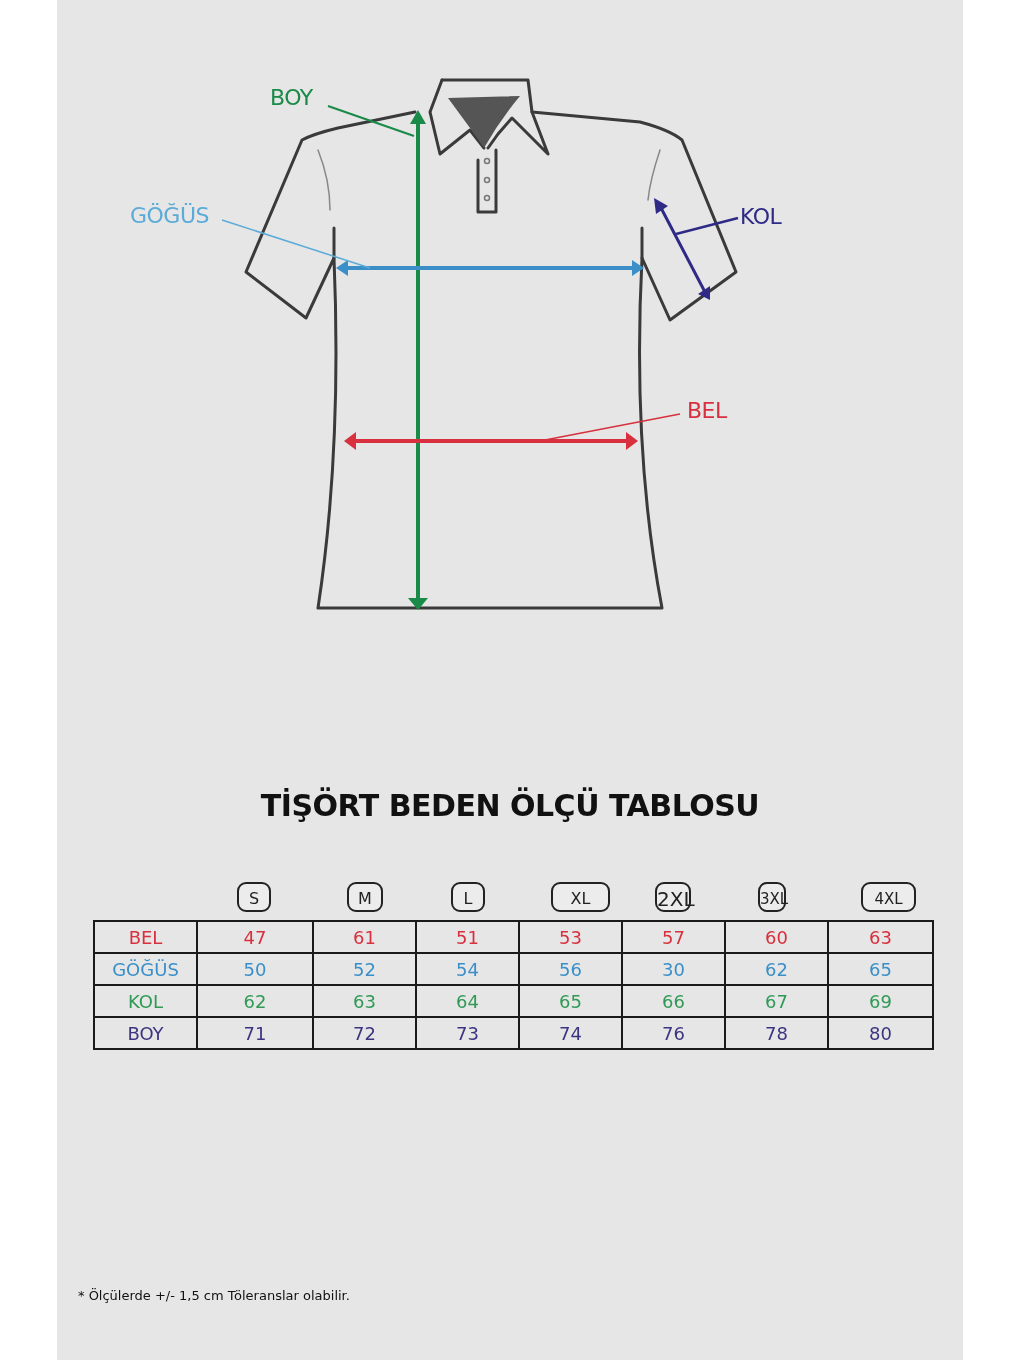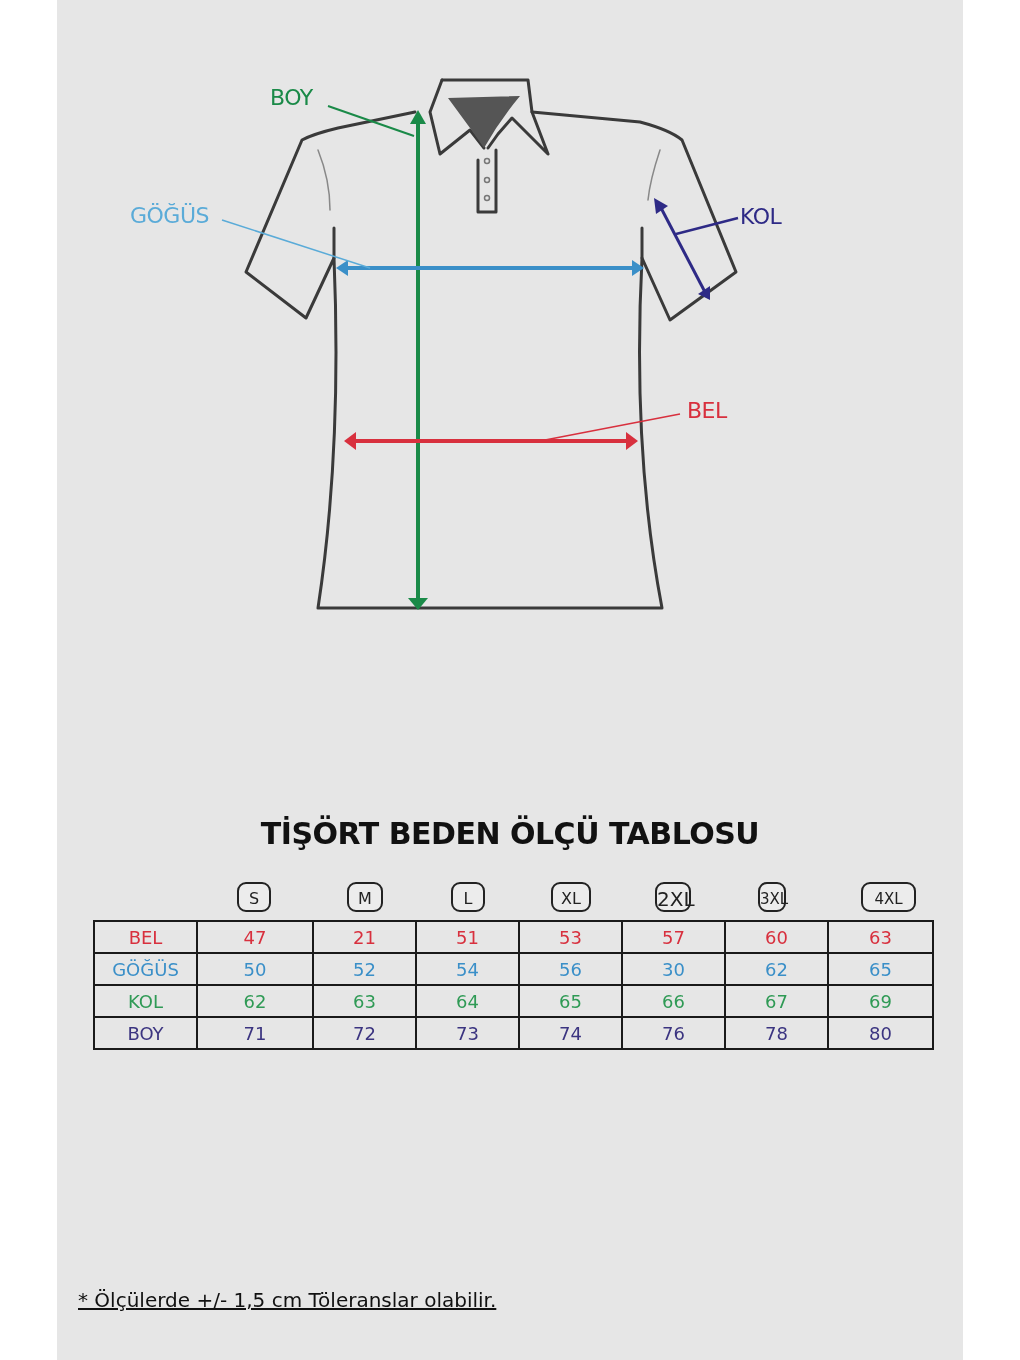--- a/index.html
+++ b/index.html
@@ -5,37 +5,37 @@
   html, body { margin:0; padding:0; }
   body {
     width:1020px; height:1360px; background:#ffffff; position:relative; overflow:hidden;
     font-family:"DejaVu Sans", "Liberation Sans", sans-serif;
   }
   .panel { position:absolute; left:57px; top:0; width:906px; height:1360px; background:#e6e6e6; }
   .diagram { position:absolute; left:0; top:0; width:1020px; height:700px; }
   .label { position:absolute; font-size:22px; letter-spacing:-0.5px; }
   .title {
     position:absolute; left:0; width:1020px; top:788px; text-align:center;
-    font-size:30px; font-weight:bold; color:#111; letter-spacing:-0.5px;margin-top:28px;
+    font-size:30px; font-weight:bold; color:#111; letter-spacing:-0.5px;
   }
   .sizes { position:absolute; top:882px; left:0; width:1020px; height:36px; }
   .size-badge {
     position:absolute; top:0; height:30px; border:2px solid #222; border-radius:9px;
     background:#ececec; font-size:16px; line-height:30px; text-align:center; color:#222;
     box-sizing:border-box;
   }
   table.grid {
     position:absolute; left:93px; top:920px; border-collapse:collapse;
     font-size:18px;
   }
   table.grid td {
     border:2px solid #1a1a1a; height:30px; padding:0; text-align:center;
   }
   table.grid tr:last-child td { border-bottom:2px solid #1a1a1a; }
-  .note { position:absolute; left:78px; top:1288px; font-size:20px; color:#111;text-decoration:underline; }
+  .note { position:absolute; left:78px; top:1288px; font-size:13px; color:#111; }
 </style>
 </head>
 <body>
 
 <div class="panel"></div>
 
 <svg class="diagram" viewBox="0 0 1020 700" xmlns="http://www.w3.org/2000/svg">
   <g fill="none" stroke="#3a3a3a" stroke-width="3" stroke-linejoin="round" stroke-linecap="round">
 
     <path d="M 415 112 L 338 128 Q 313 134 302 140 L 246 272 L 306 318 L 334 258 Q 342 450 318 608 L 662 608 Q 632 450 642 258 L 670 320 L 736 272 L 682 140 Q 670 130 640 122 L 532 112"></path>
@@ -84,42 +84,42 @@
 <span class="label" style="left:130px; top:203px; color:#5aabd8;">GÖĞÜS</span>
 <span class="label" style="left:740px; top:204px; color:#2e2a86;">KOL</span>
 <span class="label" style="left:687px; top:398px; color:#d8303e;">BEL</span>
 
 <div class="title">TİŞÖRT BEDEN ÖLÇÜ TABLOSU</div>
 
 <div class="sizes">
   <div class="size-badge" style="left:237px; width:34px;">S</div>
   <div class="size-badge" style="left:347px; width:36px;">M</div>
   <div class="size-badge" style="left:451px; width:34px;">L</div>
-  <div class="size-badge" style="left:551px; width:40px;">XL</div>
+  <div class="size-badge" style="left:551px; width:59px;">XL</div>
   <div class="size-badge" style="left:655px; width:36px; font-size:20px;">2XL</div>
   <div class="size-badge" style="left:758px; width:28px; font-size:15px;">3XL</div>
   <div class="size-badge" style="left:861px; width:55px; font-size:15px;">4XL</div>
 </div>
 
 <table class="grid">
   <colgroup>
     <col style="width:103px">
       <col style="width:116px">
       <col style="width:103px">
       <col style="width:103px">
       <col style="width:103px">
       <col style="width:103px">
       <col style="width:103px">
       <col style="width:105px">
   </colgroup>
   <tbody>
       <tr style="color:#d8303e;">
     <td>BEL</td>
     <td>47</td>
-    <td>21</td>
+    <td>61</td>
     <td>51</td>
     <td>53</td>
     <td>57</td>
     <td>60</td>
     <td>63</td>
   </tr>
   <tr style="color:#3a8fc8;">
     <td>GÖĞÜS</td>
     <td>50</td>
     <td>52</td>

